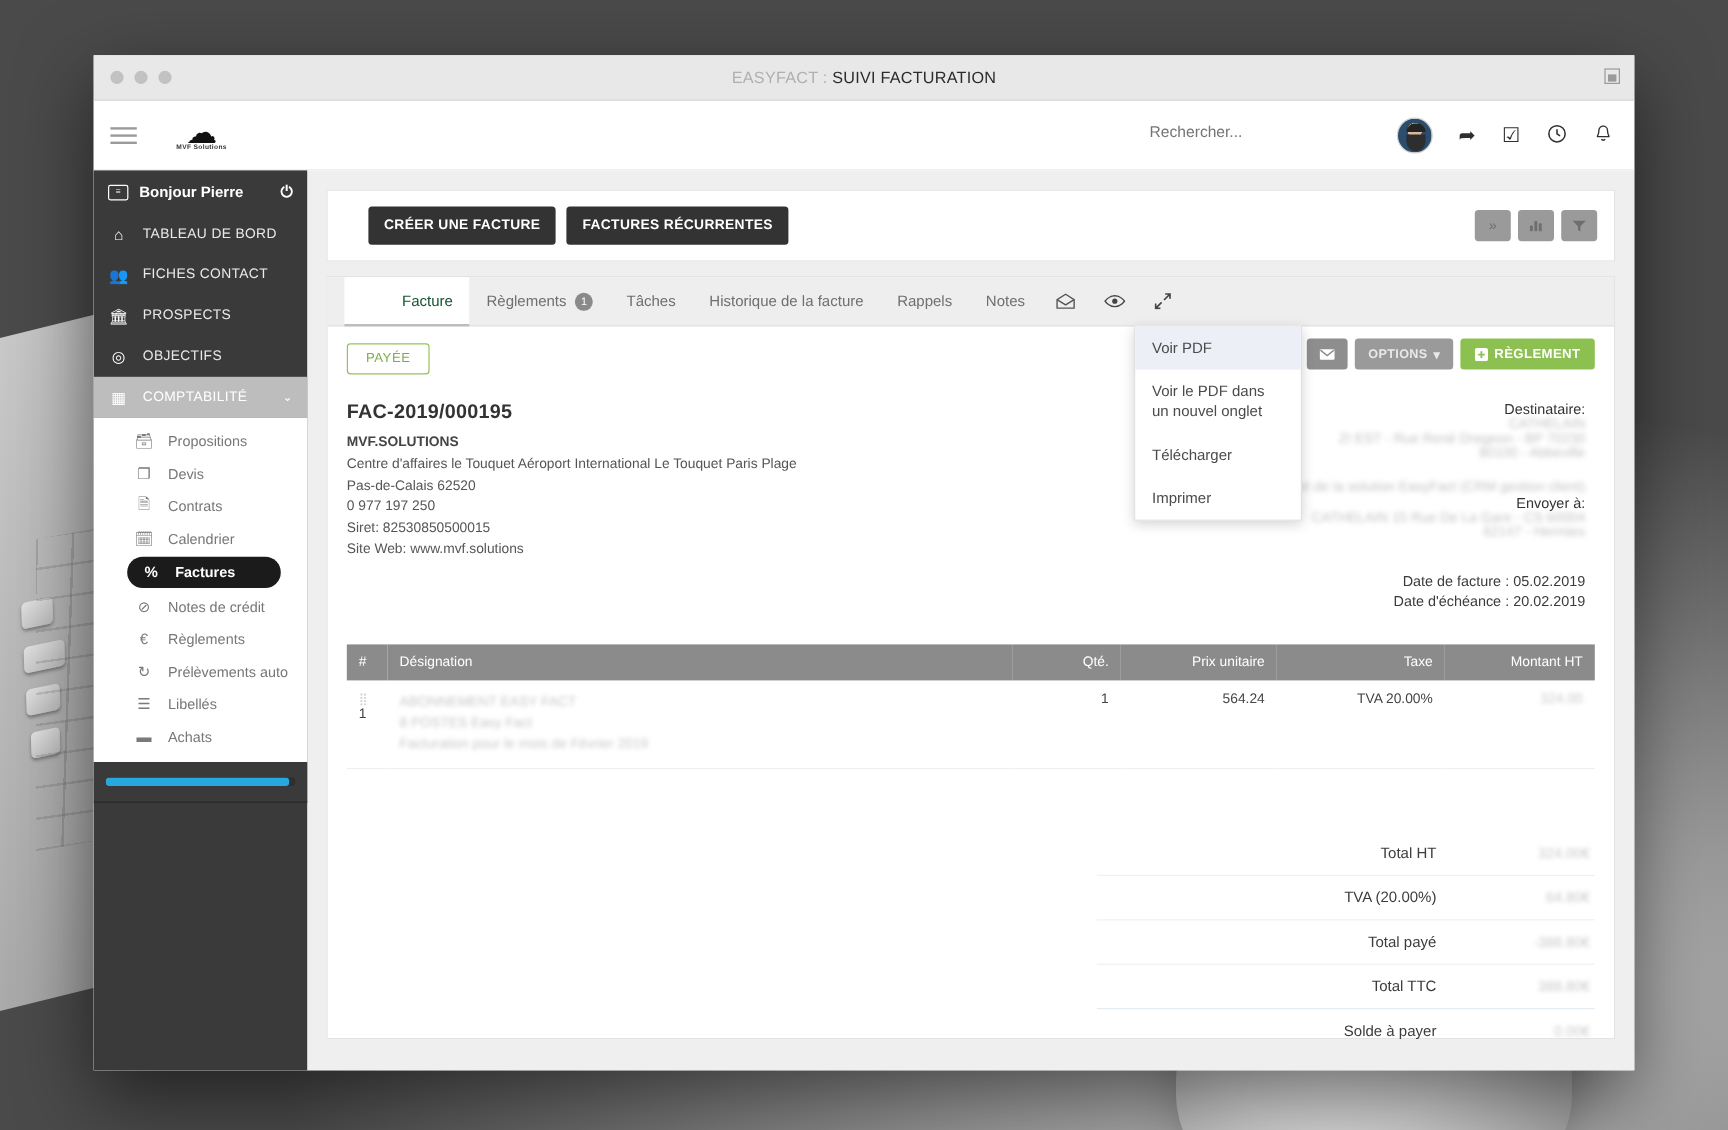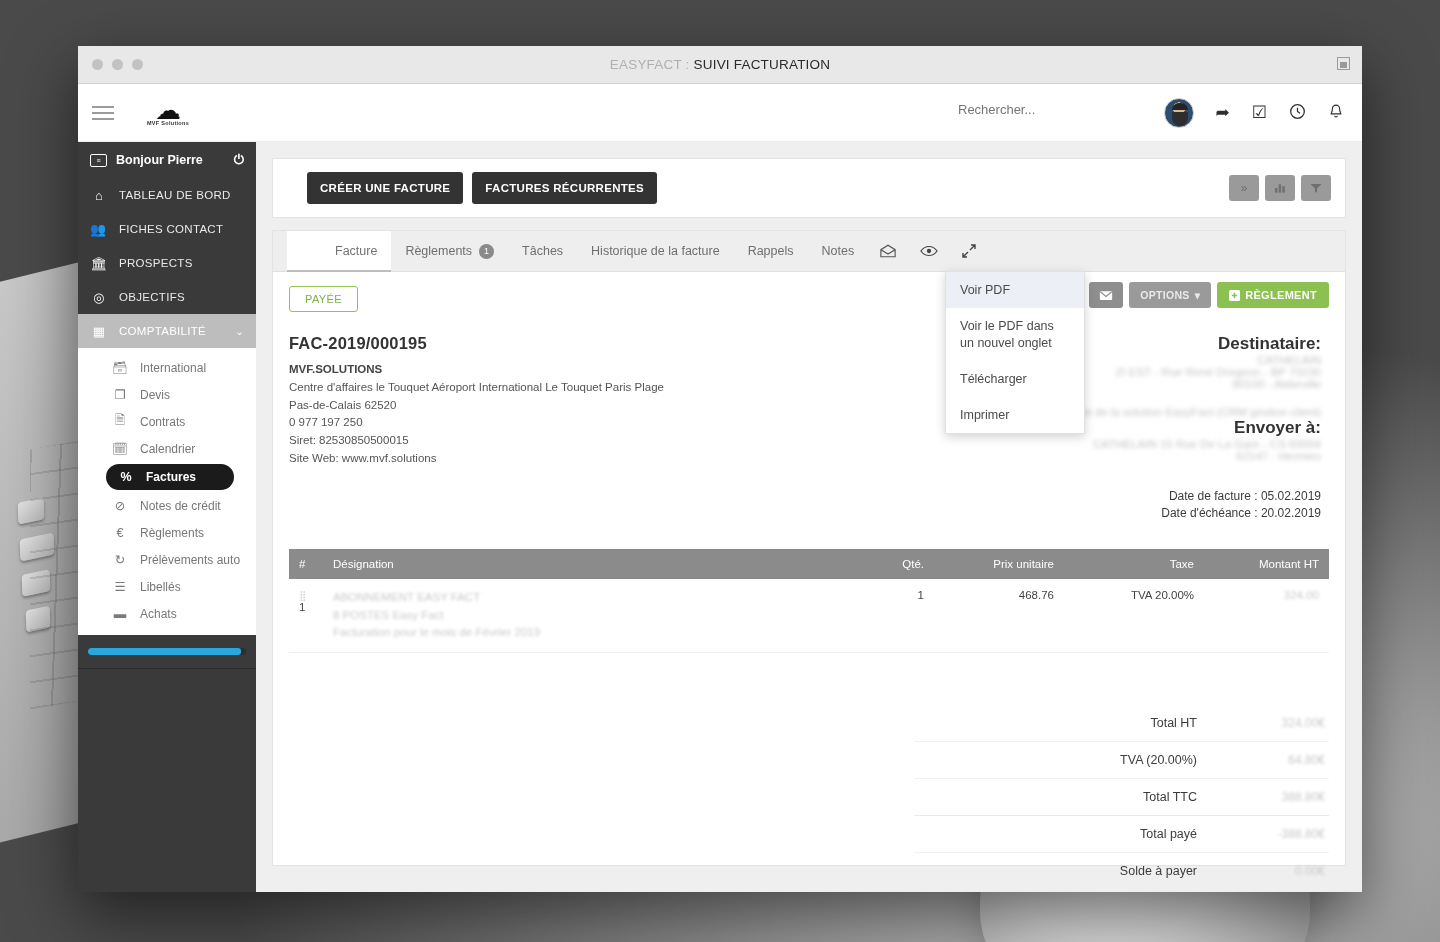--- a/index.html
+++ b/index.html
@@ -155,21 +155,21 @@
   #doc-panel { margin-top:12px; height:636px; position:relative; }
   
   #tabbar {
     height:41px; background:#eeeeee; border-bottom:1px solid #e0e0e0;
     display:flex; align-items:stretch; padding-left:14px;
   }
   .tab {
     display:flex; align-items:center; gap:7px; padding:0 14px;
     font-size:12.5px; color:#6f6f6f; cursor:pointer; position:relative;
   }
-  .tab.active { background:#fff; color:#737373;padding-left:48px; }
+  .tab.active { background:#fff; color:#14532d;padding-left:48px; }
   .tab.active:after{ content:""; position:absolute; left:0; right:0; bottom:-1px; height:2px; background:#bdbdbd;}
   .tab .badge {
     background:#8a8a8a; color:#fff; font-size:9px; border-radius:50%;
     width:15px; height:15px; display:flex; align-items:center; justify-content:center;
   }
   .tab.icon-tab { font-size:14px; color:#555; padding:0 12px; }
 
   
   #status-row { display:flex; align-items:center; padding:14px 16px 0 16px; position:relative; }
   #paid-badge {
@@ -195,21 +195,21 @@
   .menu-item { padding:10px 14px; font-size:12.5px; color:#4b4b4b; cursor:pointer; line-height:1.3; }
   .menu-item.hover { background:#eceff5; }
 
   
   #inv-head { display:flex; padding:22px 24px 0 16px; }
   #inv-left { width:660px; }
   #inv-num { font-size:16.5px; font-weight:bold; color:#333; letter-spacing:.2px; }
   #issuer { margin-top:8px; font-size:11.5px; color:#555; line-height:1.55; }
   #issuer .strong { font-weight:bold; color:#444; }
   #inv-right { flex:1; text-align:right; font-size:11.5px; color:#444; }
-  .rlabel { font-weight:bold; color:#333; font-size:17px; }
+  .rlabel { font-weight:normal; color:#333; font-size:12px; }
   .blurred { color:#c3c3c3; filter: blur(2.1px); user-select:none; }
   .blurred-sm { color:#c9c9c9; filter: blur(1.8px); user-select:none; }
   #dates { margin-top:26px; font-size:12px; color:#3c3c3c; line-height:1.45; }
 
   
   #items { margin:26px 16px 0 16px; }
   table { width:100%; border-collapse:collapse; }
   thead th {
     background:#8b8b8b; color:#fff; font-size:11.5px; font-weight:normal;
     padding:9px 10px; text-align:right;
@@ -309,21 +309,21 @@
       </div>
       <div class="nav-item active-section">
         <span class="ni">▦</span>
         <span>COMPTABILITÉ</span>
         <span class="chev">⌄</span>
       </div>
 
       <div id="submenu">
         <div class="sub-item">
           <span class="si">🗃</span>
-          <span>International</span>
+          <span>Propositions</span>
         </div>
         <div class="sub-item">
           <span class="si">❐</span>
           <span>Devis</span>
         </div>
         <div class="sub-item">
           <span class="si">🗎</span>
           <span>Contrats</span>
         </div>
         <div class="sub-item">
@@ -514,45 +514,45 @@
                 <td class="l">
                   <span class="grip">⣿</span>
                   <span>1</span>
                 </td>
                 <td class="l">
                   <div class="desc-line blurred-sm">ABONNEMENT EASY FACT</div>
                   <div class="desc-line blurred-sm">8 POSTES Easy Fact</div>
                   <div class="desc-line blurred-sm">Facturation pour le mois de Février 2019</div>
                 </td>
                 <td>1</td>
-                <td>468.76</td>
+                <td>564.24</td>
                 <td>TVA 20.00%</td>
                 <td class="blurred-sm">324.00</td>
               </tr>
             </tbody>
           </table>
         </div>
 
         <div id="totals">
           <div class="t-row">
             <span class="tl">Total HT</span>
             <span class="tv blurred-sm">324.00€</span>
           </div>
           <div class="t-row">
             <span class="tl">TVA (20.00%)</span>
             <span class="tv blurred-sm">64.80€</span>
           </div>
+          <div class="t-row">
+            <span class="tl">Total payé</span>
+            <span class="tv blurred-sm">-388.80€</span>
+          </div>
           <div class="t-row hl">
             <span class="tl">Total TTC</span>
             <span class="tv blurred-sm">388.80€</span>
           </div>
-          <div class="t-row">
-            <span class="tl">Total payé</span>
-            <span class="tv blurred-sm">-388.80€</span>
-          </div>
           <div class="t-row" style="border-bottom:none;">
             <span class="tl">Solde à payer</span>
             <span class="tv blurred-sm">0.00€</span>
           </div>
         </div>
 
       </div>
     </div>
   </div>
 </div>

